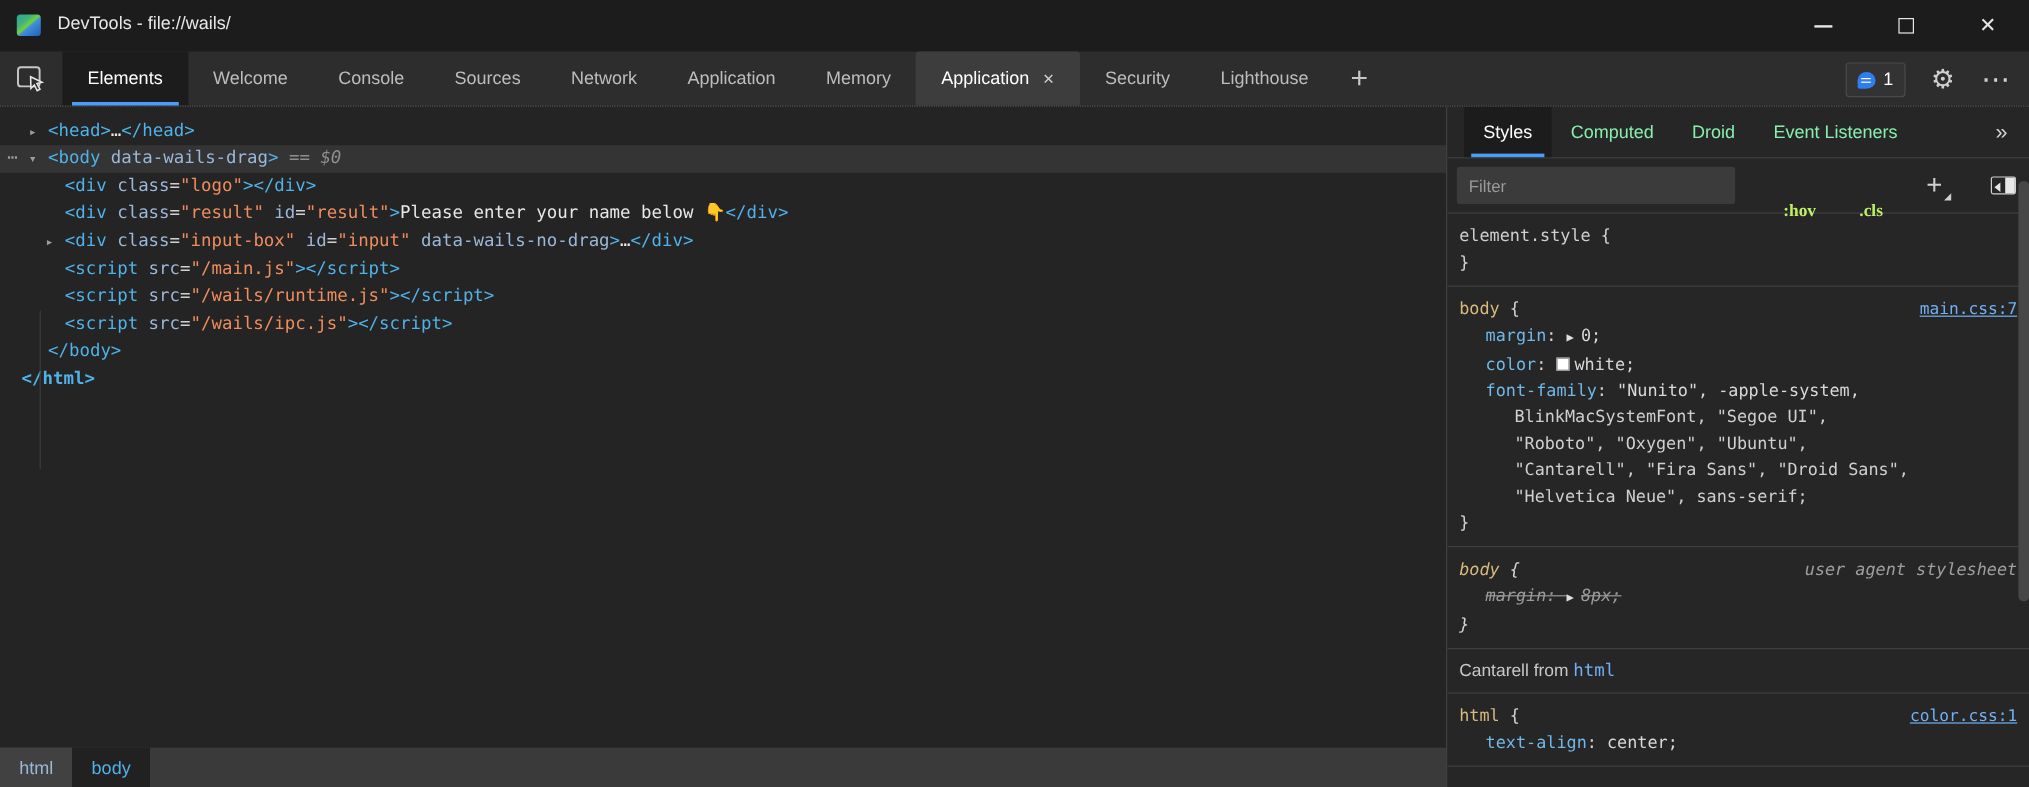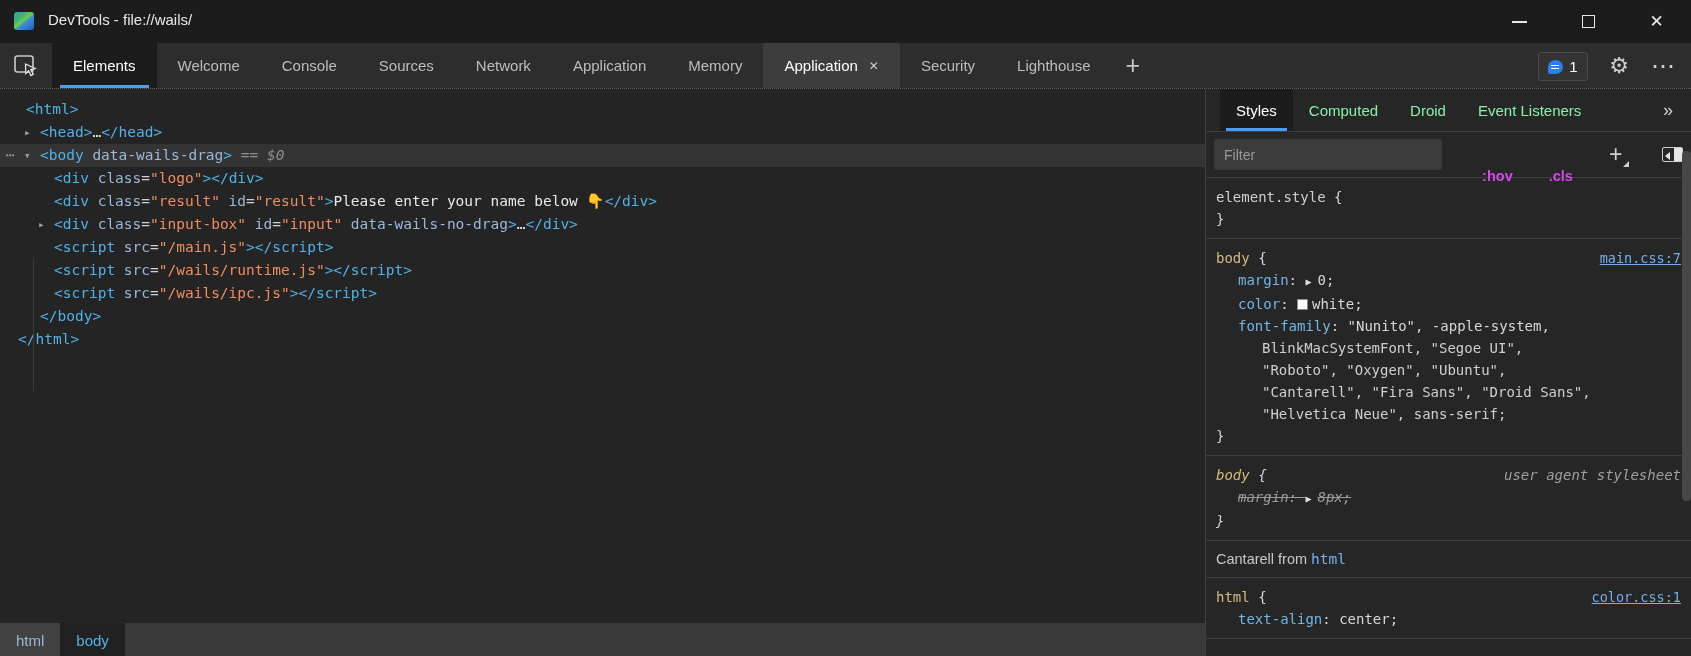--- a/index.html
+++ b/index.html
@@ -61,21 +61,21 @@
     border-left:1px solid #404040; overflow:hidden; }
   #sidebar-tabs { height:43px; display:flex; align-items:stretch; padding-left:14px; border-bottom:1px solid #3f3f3f; }
   .stab { display:flex; align-items:center; padding:0 16px; font-size:15px; color:#86efac; position:relative; white-space:nowrap; }
   .stab.active { background:#1c1c1c; color:#fff; }
   .stab.active::after { content:""; position:absolute; left:6px; right:6px; bottom:0; height:3px; background:var(--accent); }
   #more-panels { margin-left:auto; display:flex; align-items:center; padding:0 18px; font-size:18px; color:#cfcfcf; }
   #filter-row { height:46px; display:flex; align-items:center; padding:0 8px; border-bottom:1px solid #3f3f3f;gap:12px; }
   #filter-input { width:232px; height:31px; background:#3b3b3b; border:none; border-radius:3px;
     color:#d8d8d8; font-size:14px; padding:0 10px; font-family:"Liberation Sans",sans-serif; }
   #filter-input::placeholder { color:#9a9a9a; }
-  .tog { font-family:Liberation Sans, sans-serif; font-weight:bold; font-size:14.5px; color:#d946ef;margin-top:43px; }
+  .tog { font-family:Liberation Serif, serif; font-weight:bold; font-size:14.5px; color:#bef264;margin-top:43px; }
   #hov-btn { margin-left:28px; } #cls-btn { margin-left:24px; }
   #new-rule-btn { margin-left:24px; position:relative; font-size:23px; font-weight:100; color:#d0d0d0; line-height:1; }
   #new-rule-btn::after { content:""; position:absolute; right:-7px; bottom:-1px; border-left:6px solid transparent; border-bottom:6px solid #d0d0d0; }
   #toggle-sidebar-btn { margin-left:28px; position:relative; width:21px; height:15px; border:1.5px solid #cfcfcf; border-radius:2px; }
   #toggle-sidebar-btn .fill { position:absolute; right:0; top:0; width:8px; height:100%; background:#e8e8e8; }
   #toggle-sidebar-btn .arr { position:absolute; left:2px; top:3.5px; border-top:4px solid transparent; border-bottom:4px solid transparent; border-right:5px solid #e8e8e8; }
   
   #sections { font-family:"DejaVu Sans Mono", monospace; font-size:14px; color:#d4d4d4; }
   .rule { padding:8px 10px; border-bottom:1px solid #3f3f3f; line-height:22px; }
   .rule.it { font-style:italic; }
@@ -169,31 +169,30 @@
       <span>⚙</span>
     </div>
   <div id="more-btn">
       <span>⋯</span>
     </div>
 
   <div id="content">
 
     <div id="elements-panel">
       <div id="dom-tree">
-          <div class="code-row" style="padding-left: 26px;"><span class="tok-tag">&lt;html&gt;</span></div>
           <div class="code-row" style="padding-left: 40px;"><span class="arrow" style="left: 24px;">▸</span><span class="tok-tag">&lt;head&gt;</span><span class="tok-text">…</span><span class="tok-tag">&lt;/head&gt;</span></div>
           <div class="code-row selected" style="padding-left: 40px;"><span class="gutter">⋯</span><span class="arrow" style="left: 24px;">▾</span><span class="tok-tag">&lt;body</span><span class="tok-attr"> data-wails-drag</span><span class="tok-tag">&gt;</span><span class="tok-meta"> == $0</span></div>
           <div class="code-row" style="padding-left: 54px;"><span class="tok-tag">&lt;div</span><span class="tok-attr"> class</span><span class="tok-punct">=</span><span class="tok-val">"logo"</span><span class="tok-tag">&gt;&lt;/div&gt;</span></div>
           <div class="code-row" style="padding-left: 54px;"><span class="tok-tag">&lt;div</span><span class="tok-attr"> class</span><span class="tok-punct">=</span><span class="tok-val">"result"</span><span class="tok-attr"> id</span><span class="tok-punct">=</span><span class="tok-val">"result"</span><span class="tok-tag">&gt;</span><span class="tok-text">Please enter your name below </span><span class="tok-emoji">👇</span><span class="tok-tag">&lt;/div&gt;</span></div>
           <div class="code-row" style="padding-left: 54px;"><span class="arrow" style="left: 38px;">▸</span><span class="tok-tag">&lt;div</span><span class="tok-attr"> class</span><span class="tok-punct">=</span><span class="tok-val">"input-box"</span><span class="tok-attr"> id</span><span class="tok-punct">=</span><span class="tok-val">"input"</span><span class="tok-attr"> data-wails-no-drag</span><span class="tok-tag">&gt;</span><span class="tok-text">…</span><span class="tok-tag">&lt;/div&gt;</span></div>
           <div class="code-row" style="padding-left: 54px;"><span class="tok-tag">&lt;script</span><span class="tok-attr"> src</span><span class="tok-punct">=</span><span class="tok-val">"/main.js"</span><span class="tok-tag">&gt;&lt;/script&gt;</span></div>
           <div class="code-row" style="padding-left: 54px;"><span class="tok-tag">&lt;script</span><span class="tok-attr"> src</span><span class="tok-punct">=</span><span class="tok-val">"/wails/runtime.js"</span><span class="tok-tag">&gt;&lt;/script&gt;</span></div>
           <div class="code-row" style="padding-left: 54px;"><span class="tok-tag">&lt;script</span><span class="tok-attr"> src</span><span class="tok-punct">=</span><span class="tok-val">"/wails/ipc.js"</span><span class="tok-tag">&gt;&lt;/script&gt;</span></div>
           <div class="code-row" style="padding-left: 40px;"><span class="tok-tag">&lt;/body&gt;</span></div>
-          <div class="code-row" style="padding-left: 18px;"><span class="tok-tag">&lt;/html&gt;</span></div>
+          <div class="code-row" style="padding-left: 18px; font-weight: bold;"><span class="tok-tag">&lt;/html&gt;</span></div>
         </div>
       <div id="indent-guide"></div>
       <div id="breadcrumb-bar">
           <span class="crumb">html</span>
           <span class="crumb selected">body</span>
         </div>
     </div>
 
     <div id="sidebar">
       <div id="sidebar-tabs">

